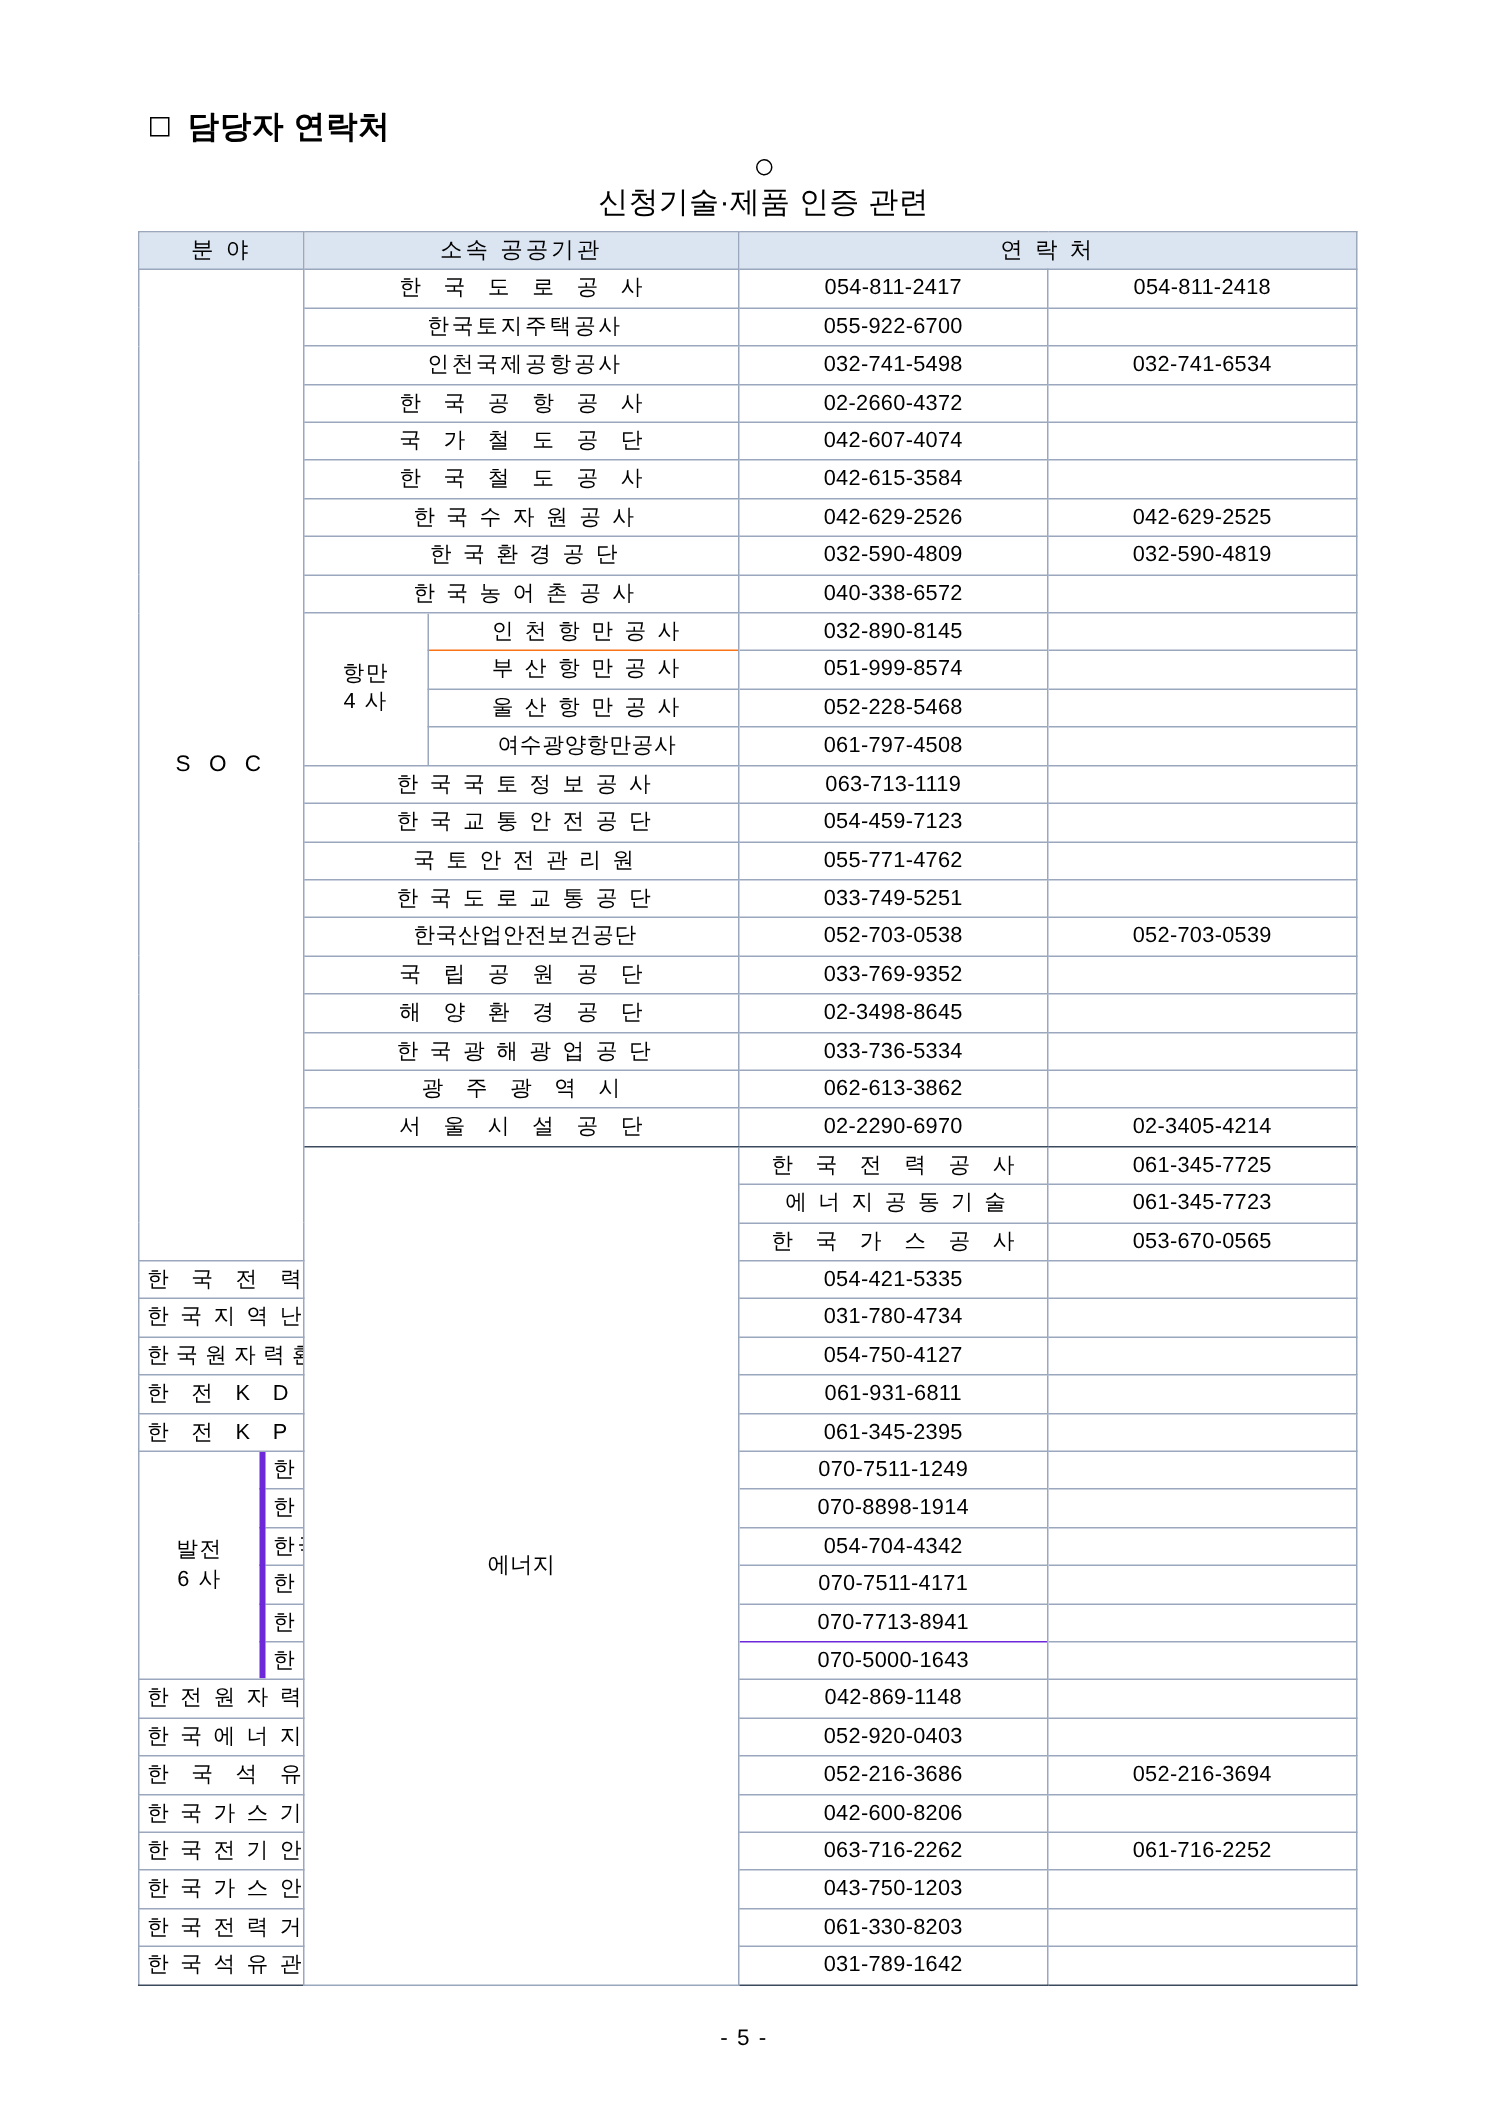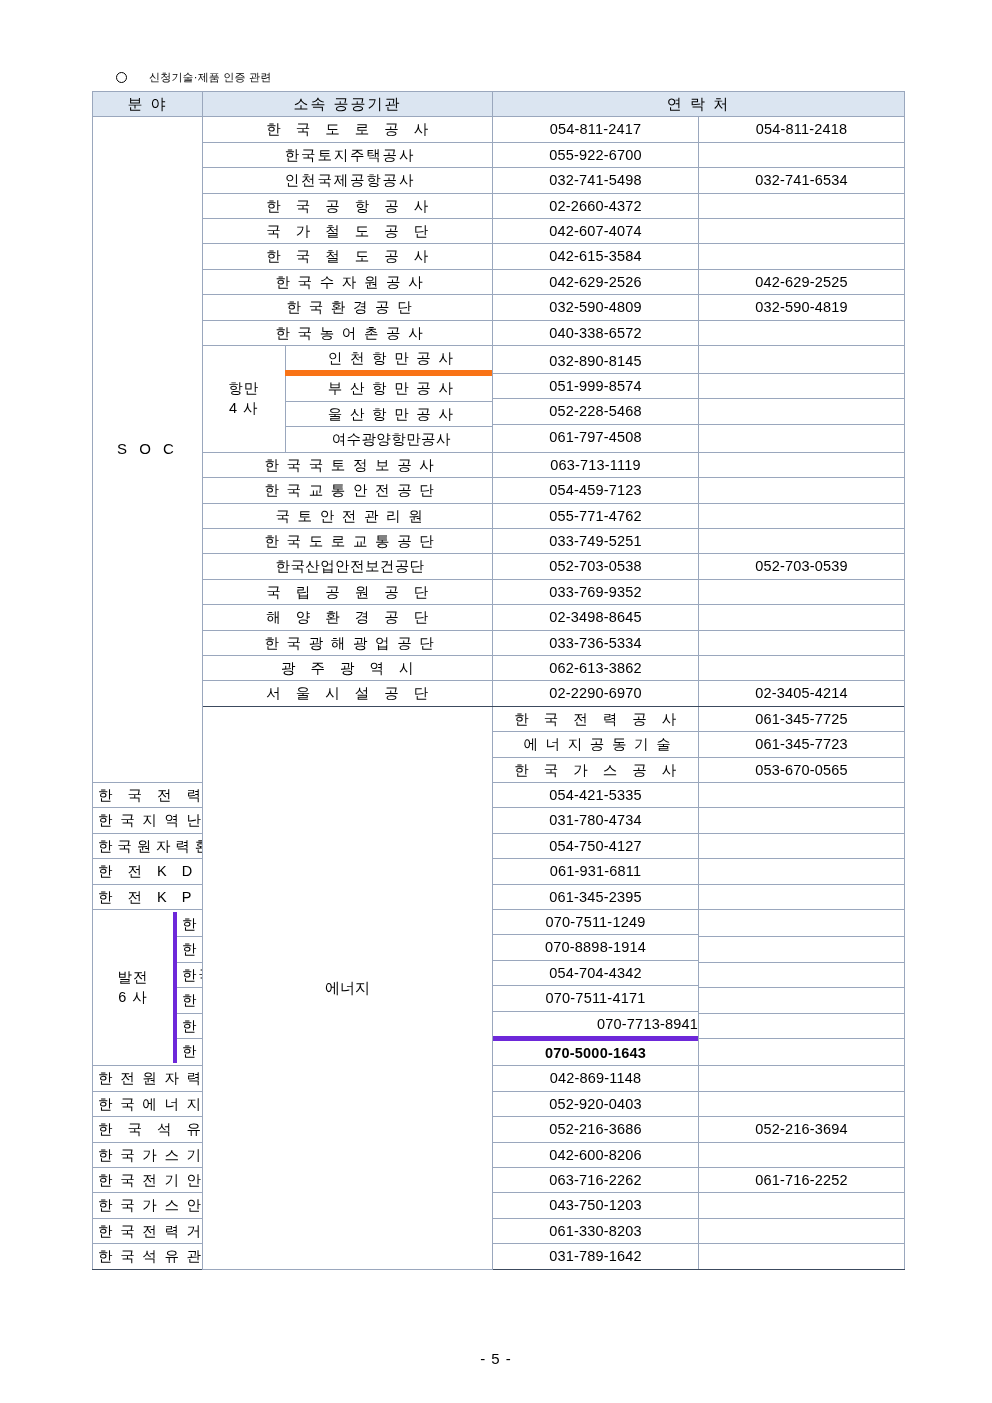--- a/index.html
+++ b/index.html
@@ -31,26 +31,27 @@
     gap: 12px;
   }
   .sq-icon {
     display: inline-block;
     width: 13px;
     height: 13px;
     border: 1.6px solid #000;
     box-sizing: border-box;
   }
   .heading-2 {
-    font-size: 11px;
+    font-size: 20px;
     margin: 0 0 6px 26px;
     display: flex;
     align-items: center;
-    gap: 22px;
+    gap: 4px;
     letter-spacing: 0.2px;
+    flex-direction: column;
   }
   .circ-icon {
     display: inline-block;
     width: 11px;
     height: 11px;
     border: 1.6px solid #000;
     border-radius: 50%;
     box-sizing: border-box;
   }
   table.contacts {
@@ -120,20 +121,24 @@
     text-align: center;
     font-size: 15px;
     letter-spacing: 1px;
   }
 </style>
 </head>
 <body>
 
 <div class="page">
 
+  <div class="heading-1">
+    <span class="sq-icon"></span>
+    <span>담당자 연락처</span>
+  </div>
 
   <div class="heading-2">
     <span class="circ-icon"></span>
     <span>신청기술·제품 인증 관련</span>
   </div>
 
   <table class="contacts">
     <colgroup>
       <col class="col-field">
       <col class="col-org">
@@ -202,21 +207,21 @@
             <colgroup>
                 <col style="width:82px">
                 <col style="width:auto">
               </colgroup>
             <tbody>
                 <tr>
               <td rowspan="4" class="group-label" style="border:none; border-right:1px solid #9aa7bd; height:97.6px; line-height:1.35; vertical-align:middle;">
                 <div>항만</div>
                 <div>4 사</div>
               </td>
-              <td class="org-name tight" style="border:none; border-bottom:6px solid #f97316;">인 천 항 만 공 사</td>
+              <td class="org-name tight" style="border:none; border-bottom:1px solid #f97316;">인 천 항 만 공 사</td>
             </tr>
             <tr>
                   <td class="org-name tight" style="border:none; border-bottom:1px solid #9aa7bd;margin-top:29px;">부 산 항 만 공 사</td>
                 </tr>
             <tr>
                   <td class="org-name tight" style="border:none; border-bottom:1px solid #9aa7bd;">울 산 항 만 공 사</td>
                 </tr>
             <tr>
                   <td class="org-name tighter" style="border:none;">여수광양항만공사</td>
                 </tr>
@@ -396,24 +401,24 @@
             <tr>
                   <td class="tel" style="border:none; border-bottom:1px solid #9aa7bd;">070-8898-1914</td>
                 </tr>
             <tr>
                   <td class="tel" style="border:none; border-bottom:1px solid #9aa7bd;">054-704-4342</td>
                 </tr>
             <tr>
                   <td class="tel" style="border:none; border-bottom:1px solid #9aa7bd;text-align:center;">070-7511-4171</td>
                 </tr>
             <tr>
-                  <td class="tel" style="border:none; border-bottom:5px solid #6d28d9;text-align:right;">070-7713-8941</td>
-                </tr>
-            <tr>
-                  <td class="tel" style="border:none;font-weight:bold;">070-5000-1643</td>
+                  <td class="tel" style="border:none; border-bottom:1px solid #6d28d9;">070-7713-8941</td>
+                </tr>
+            <tr>
+                  <td class="tel" style="border:none;">070-5000-1643</td>
                 </tr>
           </tbody>
             </table>
         </td>
         <td style="padding:0; height:auto;">
           <table style="border-collapse:collapse; width:100%;">
             <tbody>
                 <tr>
                   <td class="tel" style="border:none; border-bottom:1px solid #9aa7bd;"></td>
                 </tr>

